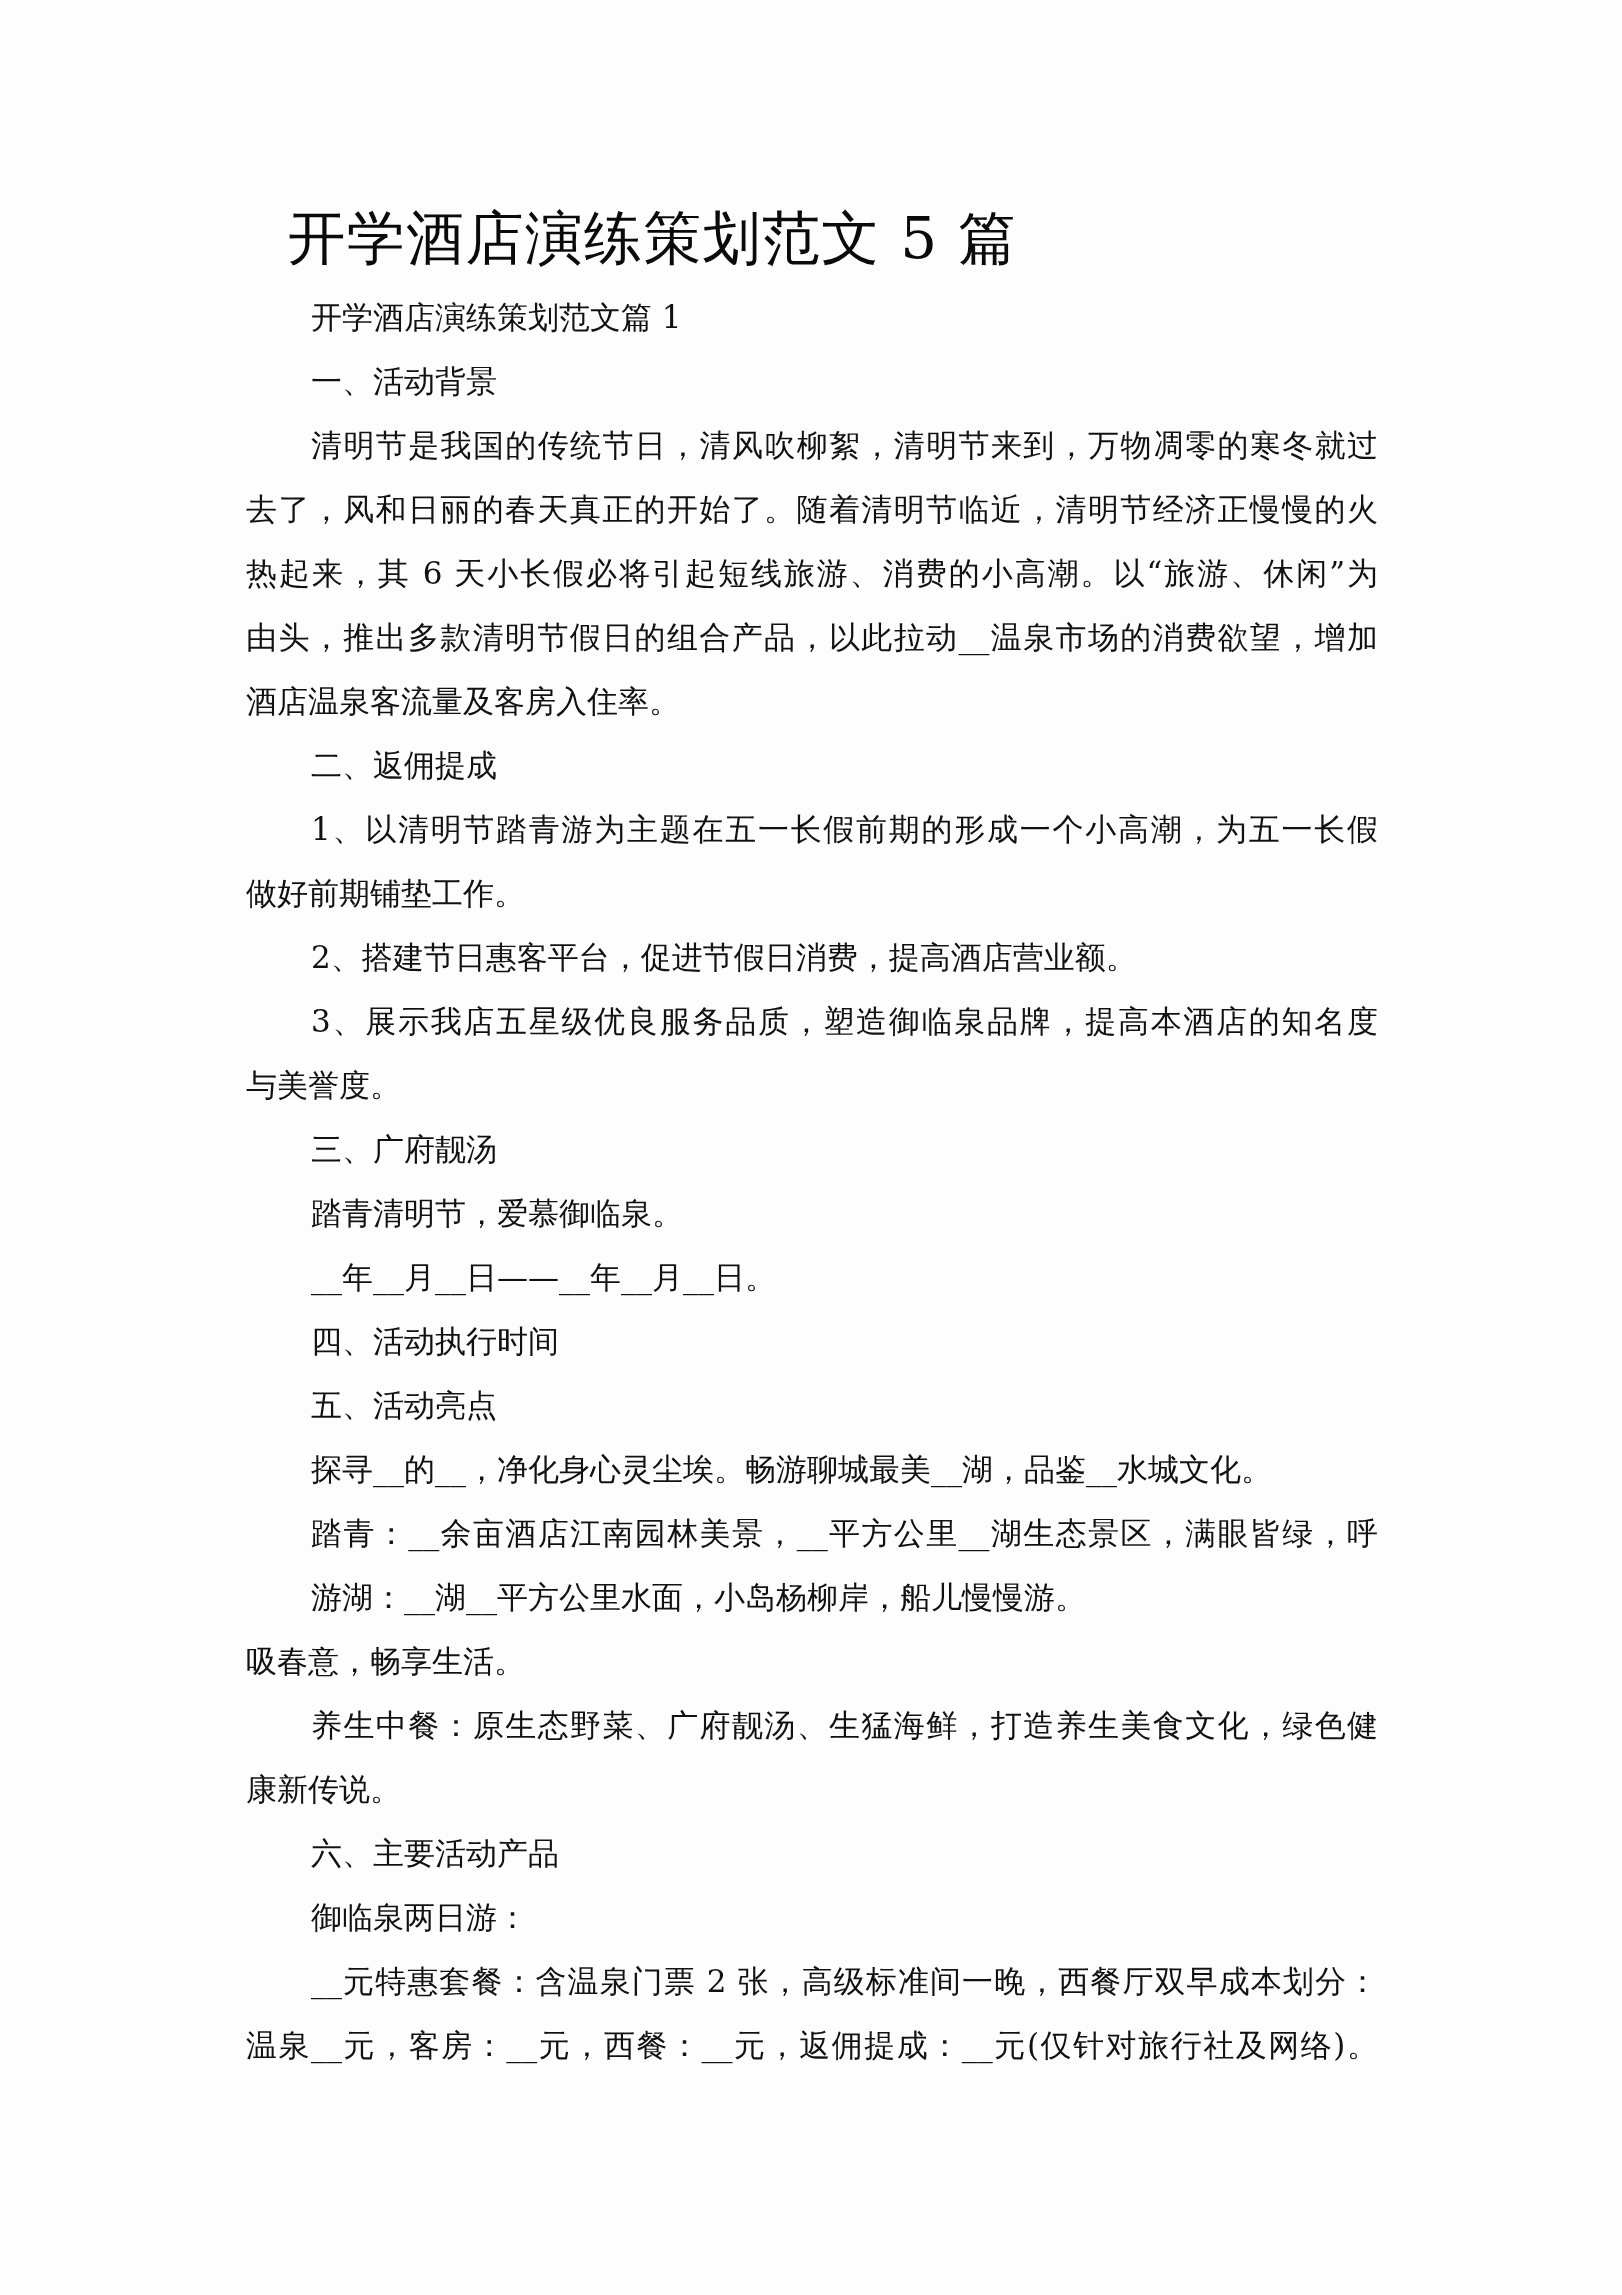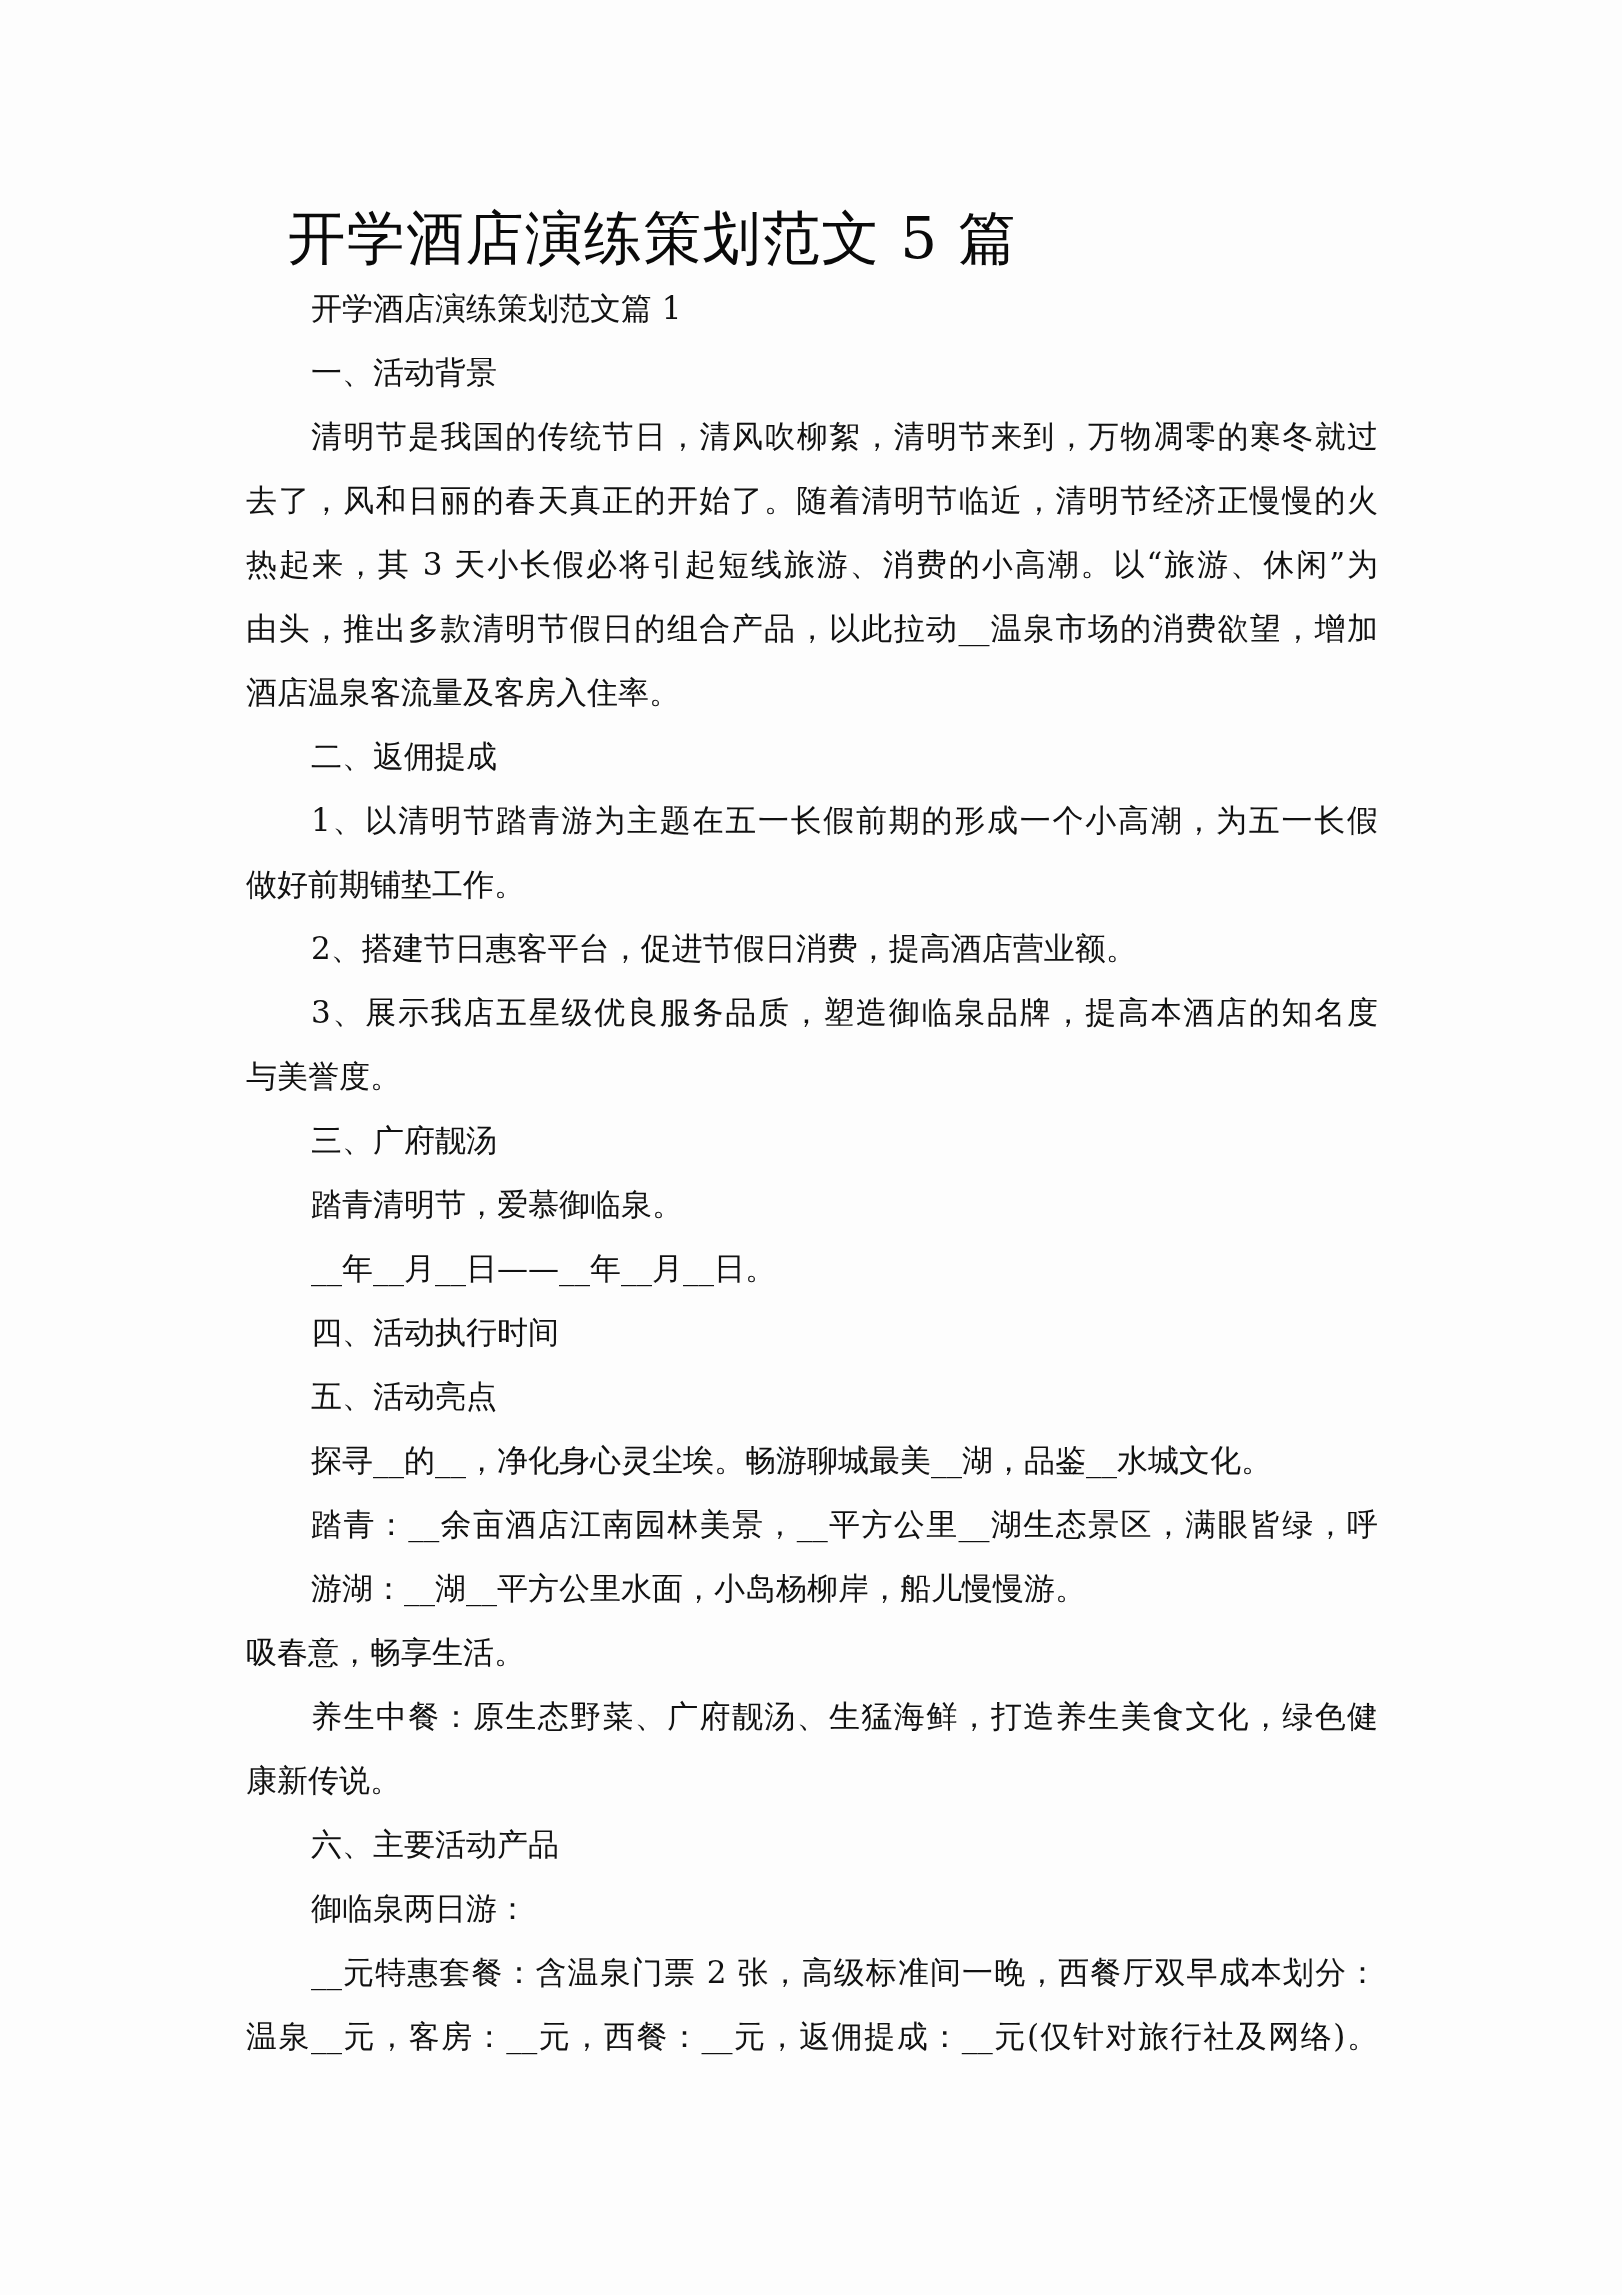--- a/index.html
+++ b/index.html
@@ -31,21 +31,21 @@
       text-align: center;
       font-size: 58px;
       line-height: 85px;
       letter-spacing: 1.3px;
       color: #0a0a0a;
       white-space: nowrap;
     }
     .body {
       position: absolute;
       left: 246px;
-      top: 276px;
+      top: 285px;
       width: 1132px;
     }
     .line {
       height: 64px;
       line-height: 64px;
       font-size: 31px;
       white-space: nowrap;
       overflow: visible;
       text-align: justify;
       text-align-last: justify;
@@ -63,21 +63,21 @@
 <div class="page">
 
   <div class="title">开学酒店演练策划范文 5 篇</div>
 
   <div class="body">
     <div class="line indent short">开学酒店演练策划范文篇 1</div>
 
     <div class="line indent short">一、活动背景</div>
     <div class="line indent">清明节是我国的传统节日，清风吹柳絮，清明节来到，万物凋零的寒冬就过</div>
     <div class="line">去了，风和日丽的春天真正的开始了。随着清明节临近，清明节经济正慢慢的火</div>
-    <div class="line">热起来，其 3 天小长假必将引起短线旅游、消费的小高潮。以“旅游、休闲”为</div>
+    <div class="line">热起来，其 6 天小长假必将引起短线旅游、消费的小高潮。以“旅游、休闲”为</div>
     <div class="line">由头，推出多款清明节假日的组合产品，以此拉动__温泉市场的消费欲望，增加</div>
     <div class="line short">酒店温泉客流量及客房入住率。</div>
 
     <div class="line indent short">二、返佣提成</div>
     <div class="line indent">1、以清明节踏青游为主题在五一长假前期的形成一个小高潮，为五一长假</div>
     <div class="line short">做好前期铺垫工作。</div>
     <div class="line indent short">2、搭建节日惠客平台，促进节假日消费，提高酒店营业额。</div>
     <div class="line indent">3、展示我店五星级优良服务品质，塑造御临泉品牌，提高本酒店的知名度</div>
     <div class="line short">与美誉度。</div>
 

